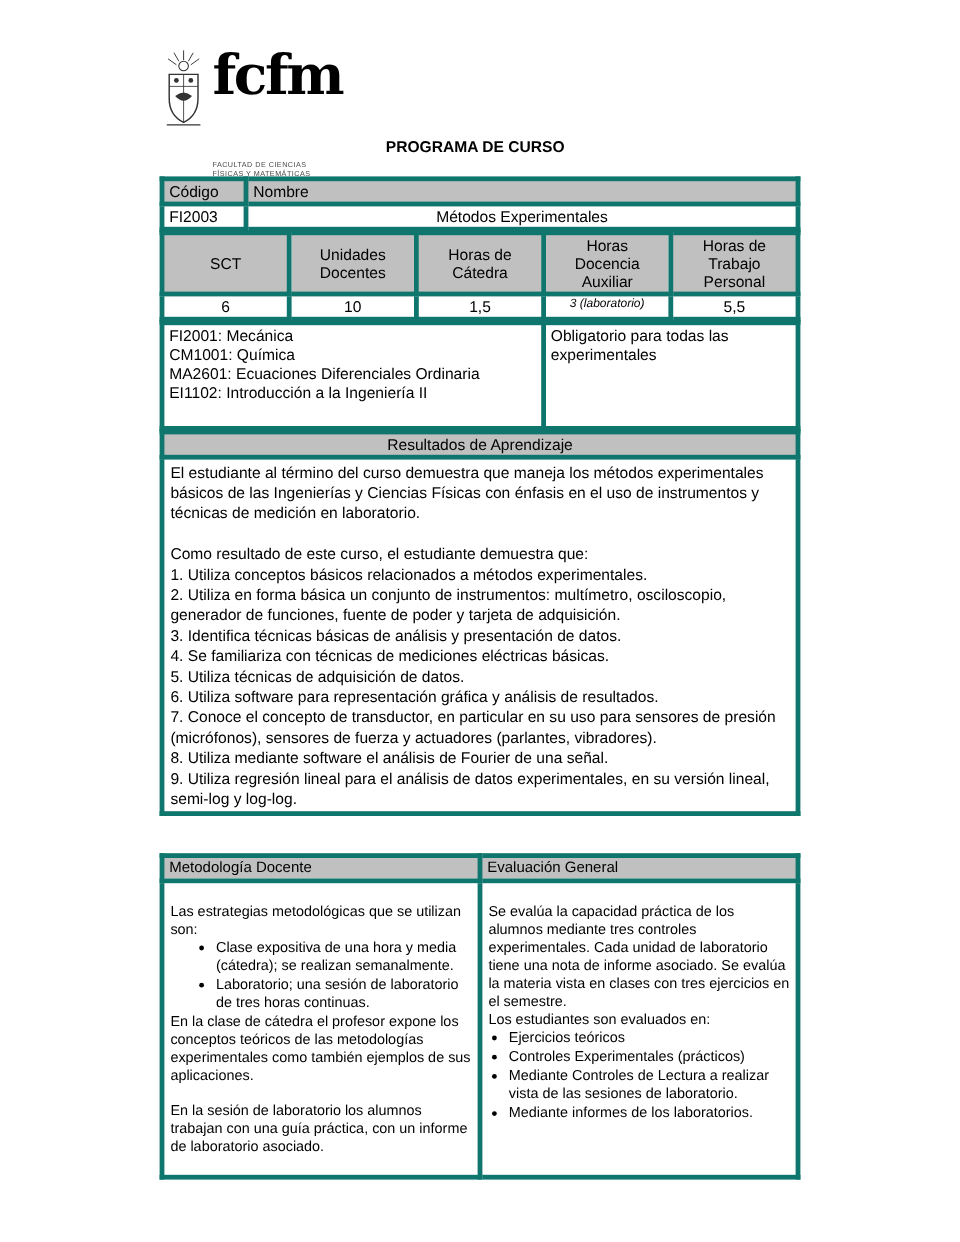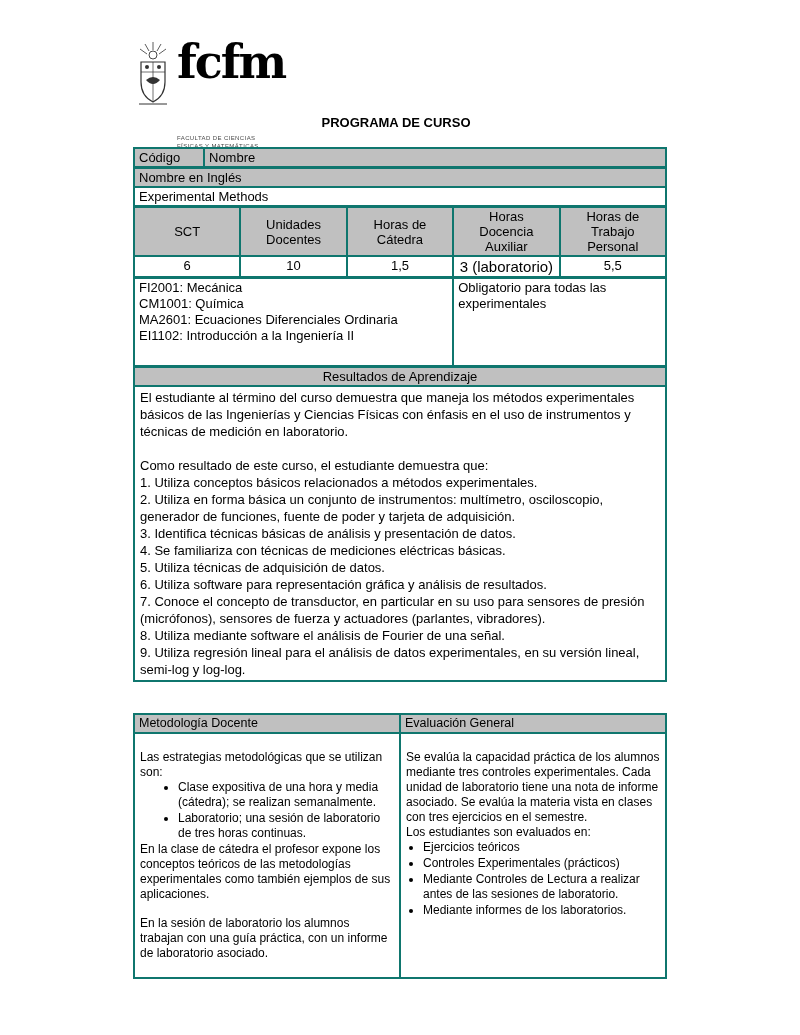--- a/index.html
+++ b/index.html
@@ -25,33 +25,33 @@
   .logo-sub { font-size: 6px; line-height: 8px; color: #4a4a4a; letter-spacing: 0.4px; margin-top: 2px; }
   
   .doc-title {
     position: absolute; top: 115px; left: 0; width: 792px;
     text-align: center; font-weight: bold; font-size: 13px;
   }
   
   .content { position: absolute; left: 133px; top: 147px; width: 534px; }
   table { border-collapse: collapse; width: 100%; table-layout: fixed; }
   td {
-    border: 2px solid #0f766e;
+    border: 4px solid #0f766e;
     padding: 1px 4px;
     font-size: 13px;
     vertical-align: top;
     overflow: hidden;
   }
   .stack { margin-top: -1px; }
   .gray { background: #c0c0c0; }
   .center { text-align: center; }
   .hours-header td { height: 46px; text-align: center; vertical-align: middle; }
   .hdr-narrow { display: inline-block; max-width: 78px; }
   .hours-values td { height: 20px; text-align: center; }
-  .small-txt { font-size: 15px; }
+  .small-txt { font-size: 10px; font-style: italic; }
   .req-body td { height: 88px; line-height: 16px; }
   .res-body td { padding: 2px 5px; line-height: 17px; }
   .blank-line { height: 17px; }
   
   .table2 { margin-top: 31px; }
   .table2 td { font-size: 12px; line-height: 15px; }
   .table2 .hdr td { font-size: 12.5px; }
   .table2 .body-row td { height: 207px; padding: 16px 5px; }
   ul.met-list { margin: 0; padding-left: 38px; }
   ul.eval-list { margin: 0; padding-left: 17px; }
@@ -99,33 +99,27 @@
   <table>
     <colgroup>
         <col style="width:70px">
         <col>
       </colgroup>
     <tbody>
         <tr>
       <td class="gray">Código</td>
       <td class="gray">Nombre</td>
     </tr>
-  </tbody>
-    </table>
-
-  <table class="stack">
-    <tbody>
-        <tr>
-          <td class="gray">Nombre en Inglés</td>
-        </tr>
     <tr>
-          <td>Experimental Methods</td>
-        </tr>
-  </tbody>
-    </table>
+      <td>FI2003</td>
+      <td class="center">Métodos Experimentales</td>
+    </tr>
+  </tbody>
+    </table>
+
 
   <table class="stack">
     <tbody>
         <tr class="hours-header">
       <td class="gray">SCT</td>
       <td class="gray"><span class="hdr-narrow">Unidades Docentes</span></td>
       <td class="gray"><span class="hdr-narrow">Horas de Cátedra</span></td>
       <td class="gray"><span class="hdr-narrow">Horas Docencia Auxiliar</span></td>
       <td class="gray"><span class="hdr-narrow">Horas de Trabajo Personal</span></td>
     </tr>
@@ -201,21 +195,21 @@
         <div>En la clase de cátedra el profesor expone los conceptos teóricos de las metodologías experimentales como también ejemplos de sus aplicaciones.</div>
         <div class="spacer"></div>
         <div>En la sesión de laboratorio los alumnos trabajan con una guía práctica, con un informe de laboratorio asociado.</div>
       </td>
       <td>
         <div>Se evalúa la capacidad práctica de los alumnos mediante tres controles experimentales. Cada unidad de laboratorio tiene una nota de informe asociado. Se evalúa la materia vista en clases con tres ejercicios en el semestre.</div>
         <div>Los estudiantes son evaluados en:</div>
         <ul class="eval-list">
           <li>Ejercicios teóricos</li>
           <li>Controles  Experimentales (prácticos)</li>
-          <li>Mediante Controles de Lectura a realizar antes de las sesiones de laboratorio.</li>
+          <li>Mediante Controles de Lectura a realizar vista de las sesiones de laboratorio.</li>
           <li>Mediante informes de los laboratorios.</li>
         </ul>
       </td>
     </tr>
   </tbody>
     </table>
 
 </div>
 
 </body></html>

